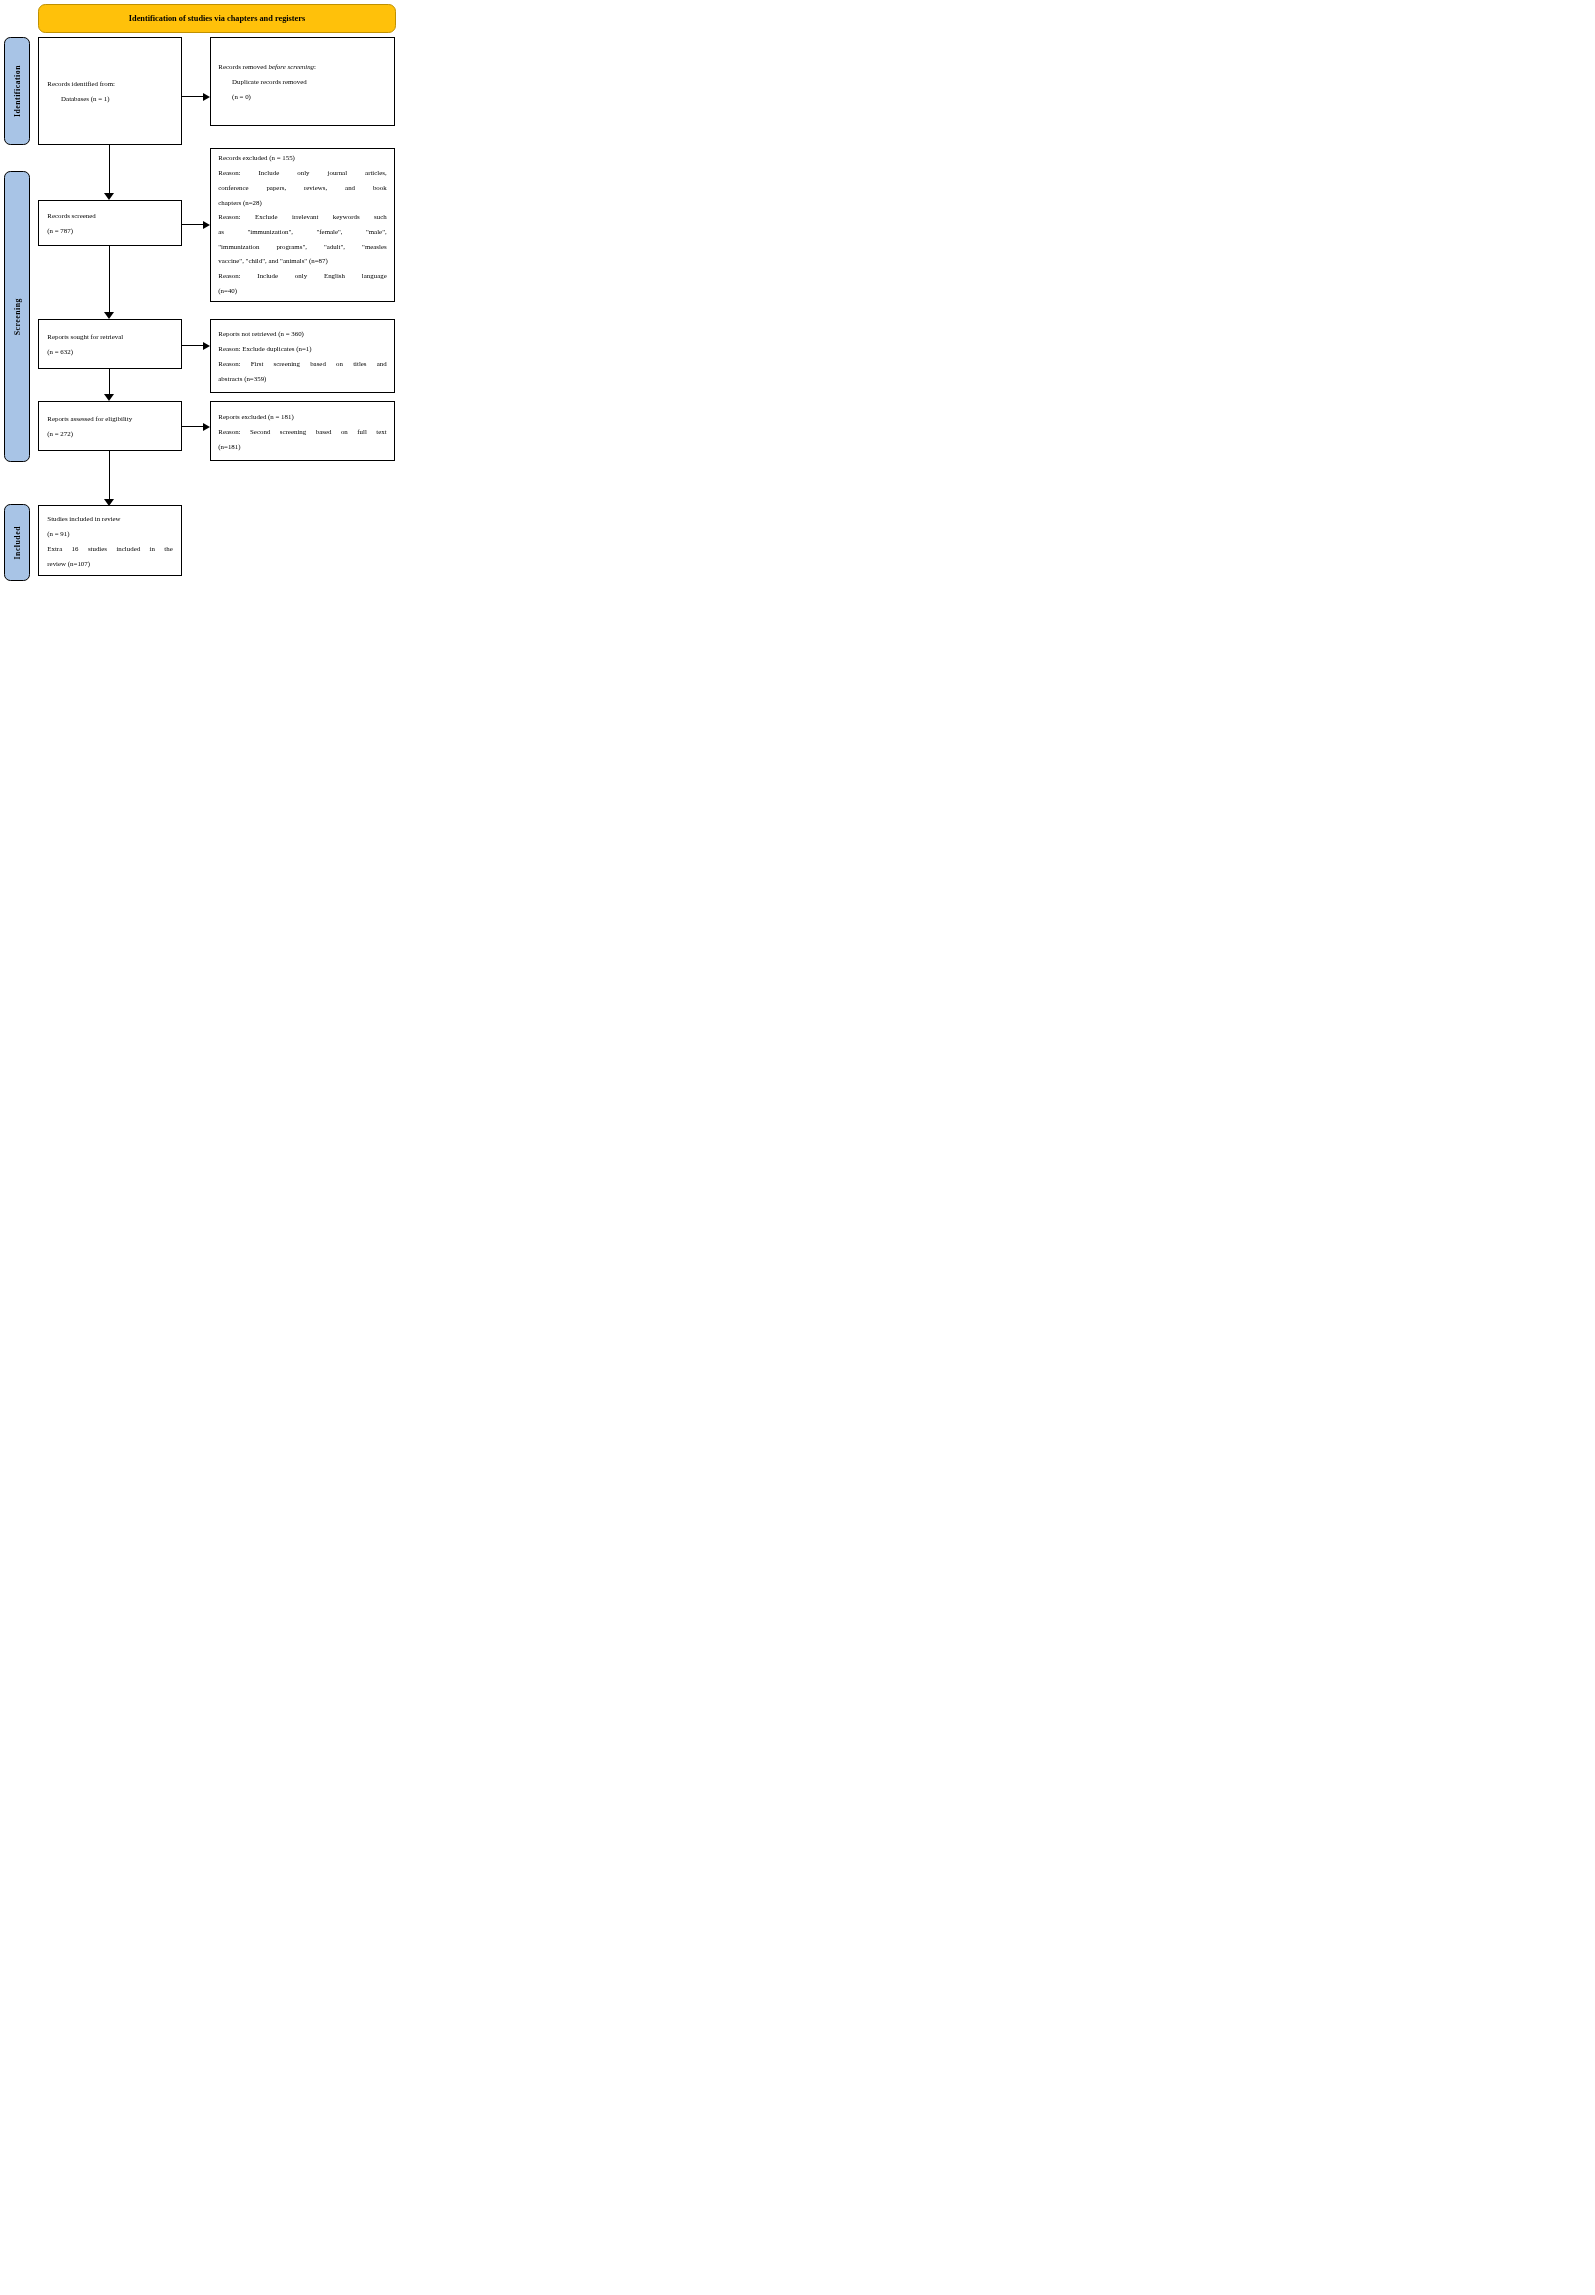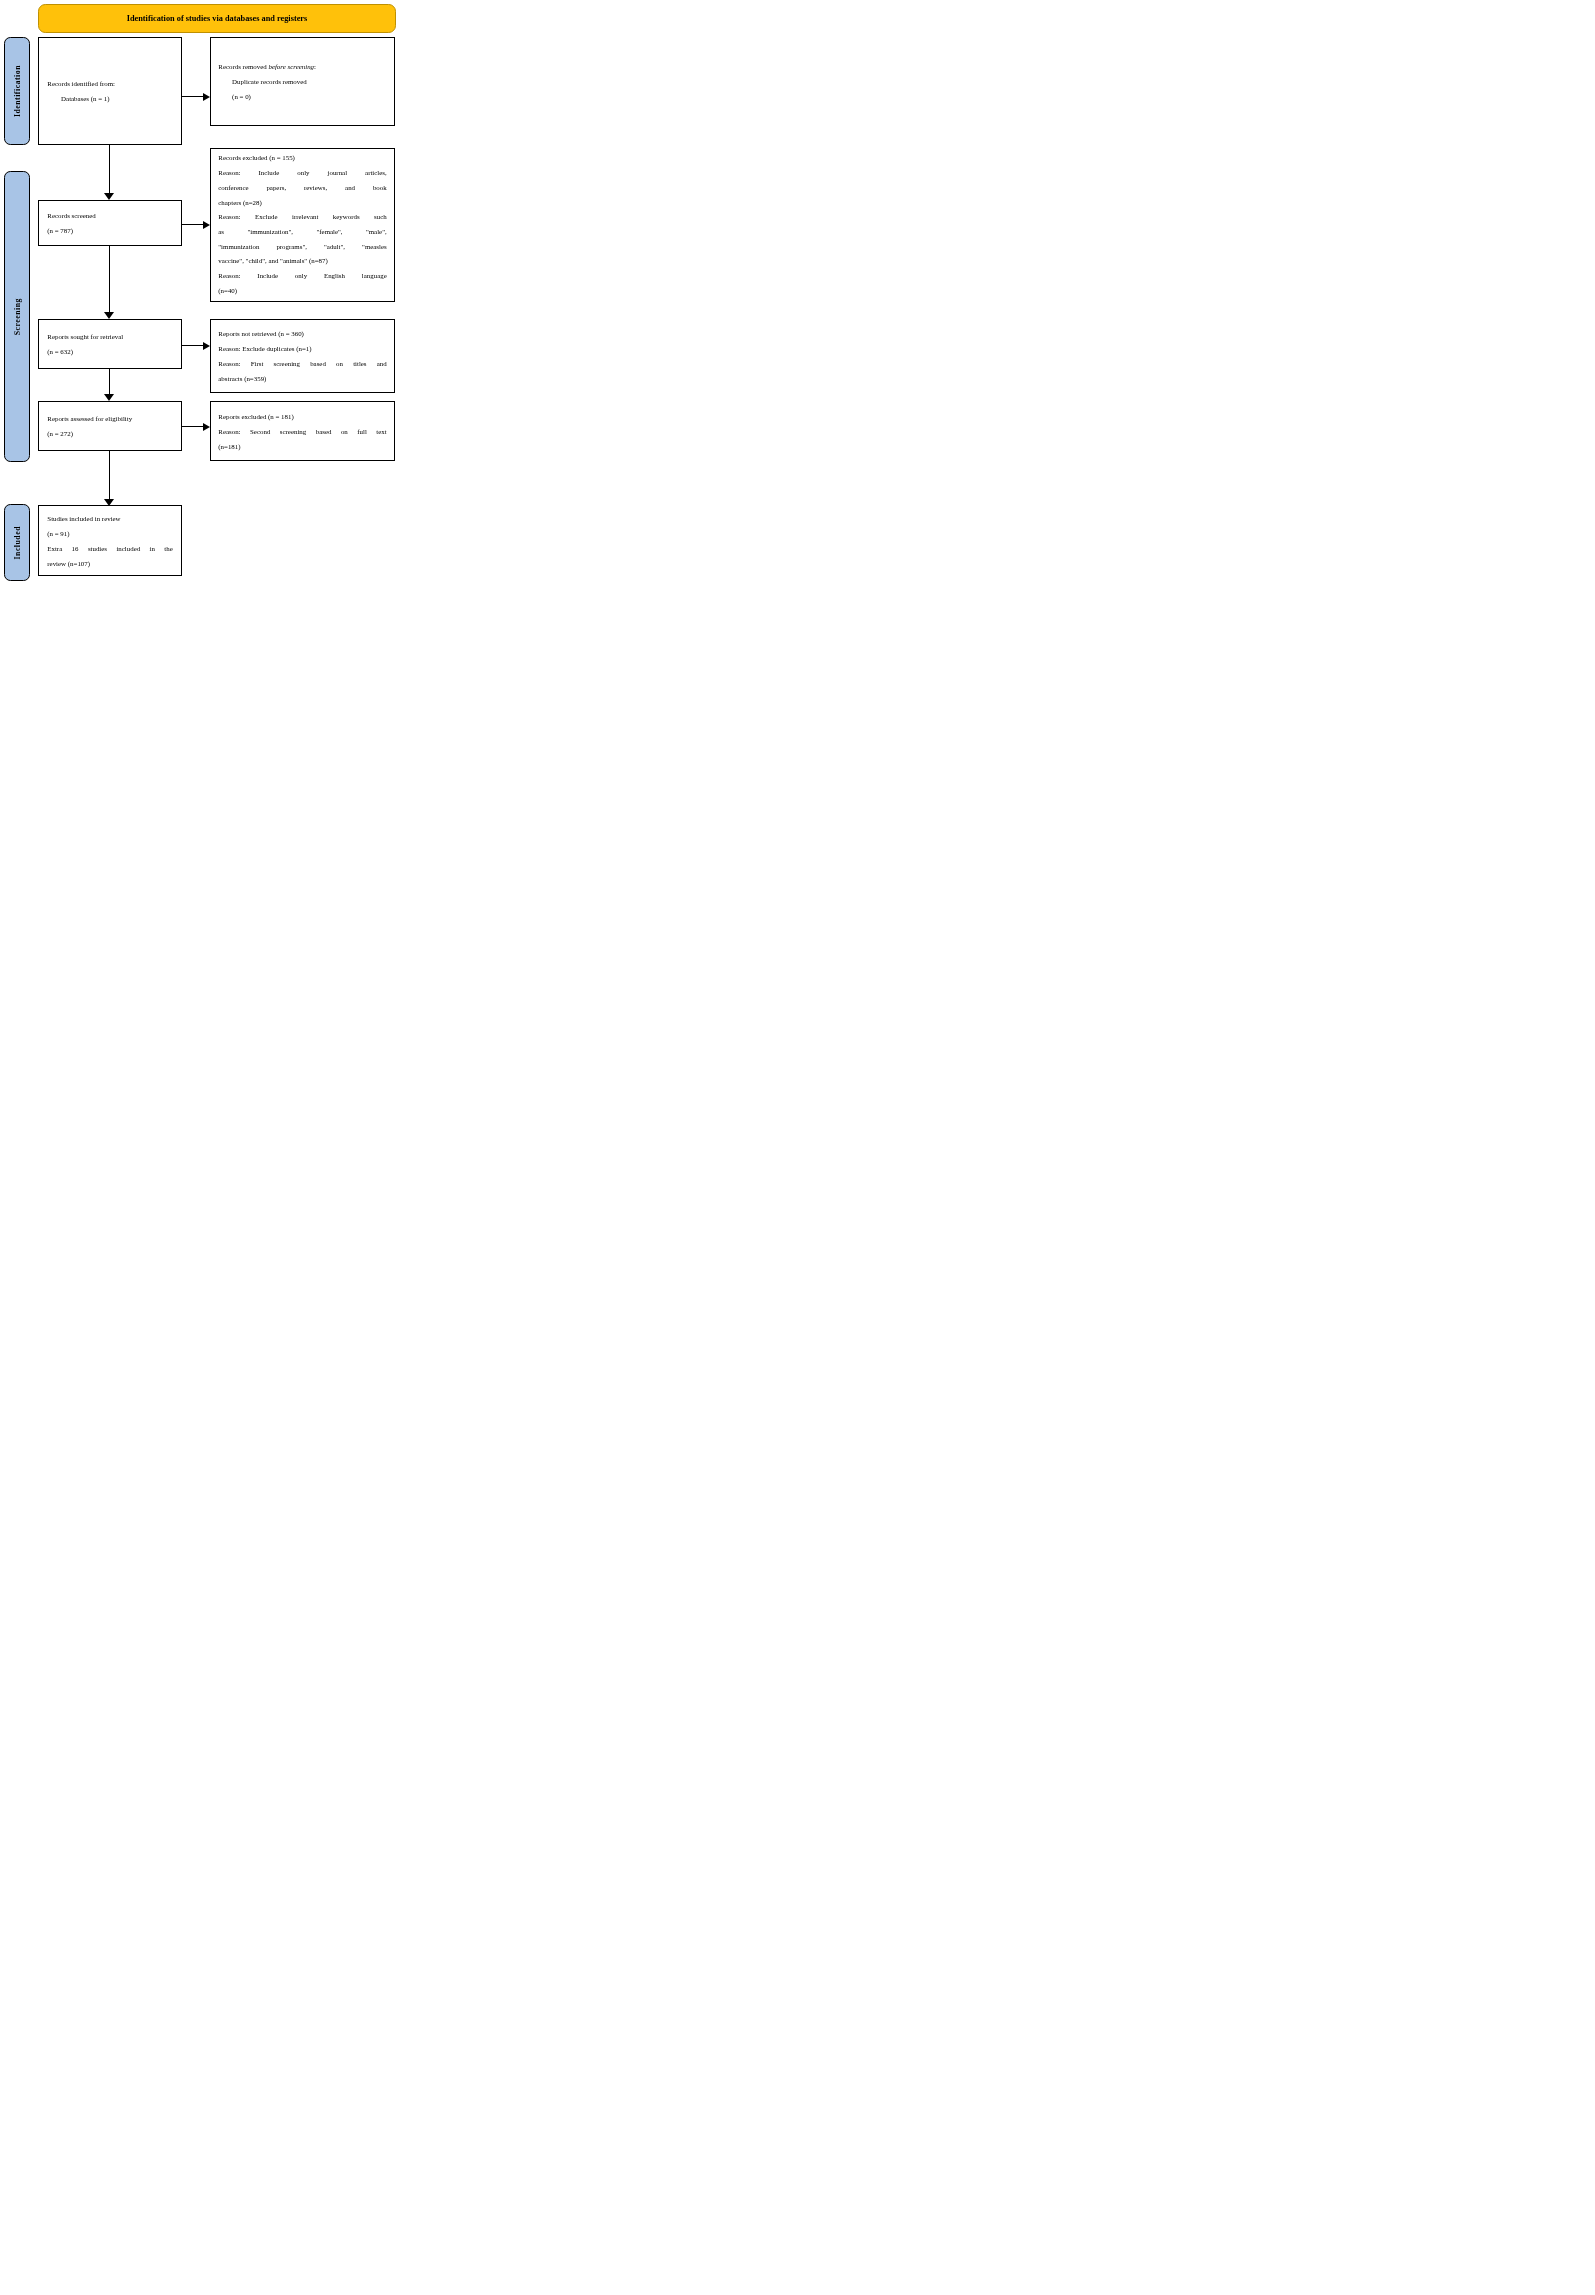--- a/index.html
+++ b/index.html
@@ -67,21 +67,21 @@
     border-left:5px solid transparent;
     border-right:5px solid transparent;
   }
 </style>
 </head>
 <body>
 
 <div class="page">
 
   <div class="banner">
-    <span>Identification of studies via databases and registers</span>
+    <span>Identification of studies via chapters and registers</span>
   </div>
 
   <div class="rail" style="top:37px;height:108px;">
     <span>Identification</span>
   </div>
   <div class="rail" style="top:171px;height:291px;">
     <span>Screening</span>
   </div>
   <div class="rail" style="top:504px;height:77px;">
     <span>Included</span>

